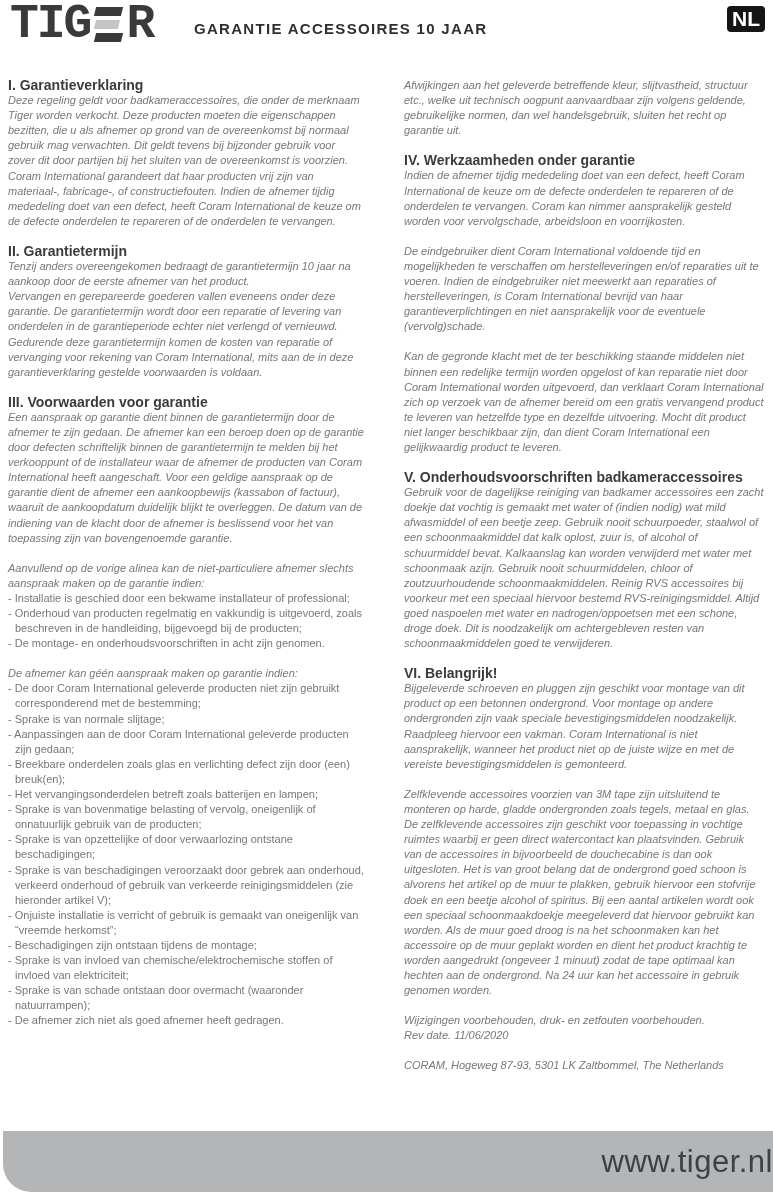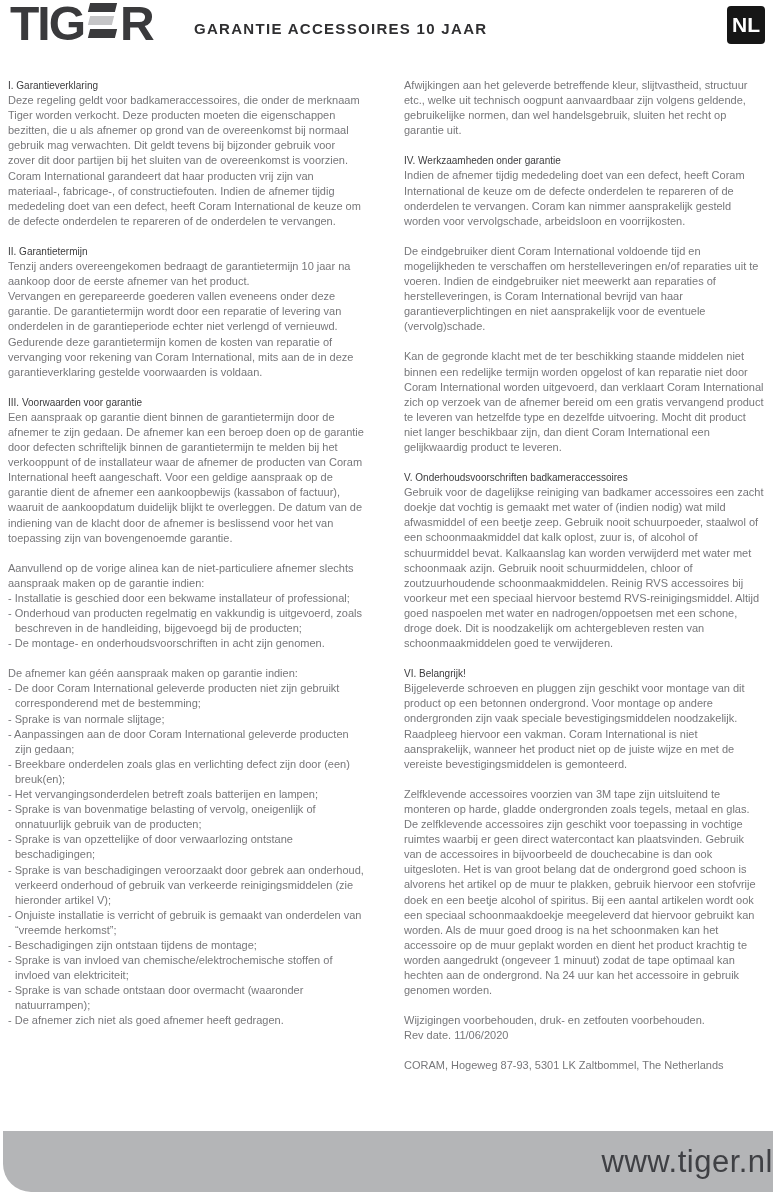--- a/index.html
+++ b/index.html
@@ -11,27 +11,28 @@
     overflow: hidden;
     font-family: "Liberation Sans", sans-serif;
   }
 
   
   .logo {
     position: absolute;
     left: 10px;
     top: 2px;
     display: flex;
-    align-items: flex-start;
+    align-items: center;
     color: #3a3a3c;
     font-weight: bold;
     font-size: 48px;
     letter-spacing: -2px;
     line-height: 44px;
     height: 44px;
+    font-family: Liberation Mono, monospace;
   }
   .logo .lg-txt { display: inline-block; }
   .logo .e-bars {
     display: inline-flex;
     flex-direction: column;
     justify-content: center;
     gap: 4px;
     margin: 0 4px 0 5px;
     height: 36px;
   }
@@ -52,21 +53,21 @@
     letter-spacing: 1.3px;
     color: #2f2f31;
     white-space: nowrap;
   }
 
   .country-badge {
     position: absolute;
     right: 8px;
     top: 6px;
     width: 38px;
-    height: 38px;
+    height: 26px;
     background: #161616;
     border-radius: 4px;
     color: #ffffff;
     font-size: 21px;
     font-weight: bold;
     display: flex;
     align-items: center;
     justify-content: center;
     letter-spacing: 0px;
   }
@@ -77,25 +78,25 @@
     top: 78px;
     font-size: 11px;
     line-height: 15.1px;
     color: #77777a;
     text-align: left;
   }
   .col-left  { left: 8px;   width: 357px; }
   .col-right { left: 404px; width: 360px; }
 
   .sec-heading {
-    font-weight: normal;
+    font-weight: bold;
     color: #3b3b3d;
-    font-size: 10px;
+    font-size: 14px;
   }
-  .para { margin: 0; }
+  .para { margin: 0; font-style: italic; }
   .gap { margin-top: 15px; }
   .list-item {
     padding-left: 7px;
     text-indent: -7px;
   }
 
   
   .footer-bar {
     position: absolute;
     left: 3px;
@@ -152,21 +153,21 @@
       <div class="para gap">De afnemer kan géén aanspraak maken op garantie indien:</div>
       <div class="list">
         <div class="list-item">- De door Coram International geleverde producten niet zijn gebruikt corresponderend met de bestemming;</div>
         <div class="list-item">- Sprake is van normale slijtage;</div>
         <div class="list-item">- Aanpassingen aan de door Coram International geleverde producten zijn gedaan;</div>
         <div class="list-item">- Breekbare onderdelen zoals glas en verlichting defect zijn door (een) breuk(en);</div>
         <div class="list-item">- Het vervangingsonderdelen betreft zoals batterijen en lampen;</div>
         <div class="list-item">- Sprake is van bovenmatige belasting of vervolg, oneigenlijk of onnatuurlijk gebruik van de producten;</div>
         <div class="list-item">- Sprake is van opzettelijke of door verwaarlozing ontstane beschadigingen;</div>
         <div class="list-item">- Sprake is van beschadigingen veroorzaakt door gebrek aan onderhoud, verkeerd onderhoud of gebruik van verkeerde reinigingsmiddelen (zie hieronder artikel V);</div>
-        <div class="list-item">- Onjuiste installatie is verricht of gebruik is gemaakt van onderdelen van “vreemde herkomst”;</div>
+        <div class="list-item">- Onjuiste installatie is verricht of gebruik is gemaakt van oneigenlijk van “vreemde herkomst”;</div>
         <div class="list-item">- Beschadigingen zijn ontstaan tijdens de montage;</div>
         <div class="list-item">- Sprake is van invloed van chemische/elektrochemische stoffen of invloed van elektriciteit;</div>
         <div class="list-item">- Sprake is van schade ontstaan door overmacht (waaronder natuurrampen);</div>
         <div class="list-item">- De afnemer zich niet als goed afnemer heeft gedragen.</div>
       </div>
     </div>
   <div class="col col-right" id="right-column">
       <div class="para">Afwijkingen aan het geleverde betreffende kleur, slijtvastheid, structuur etc., welke uit technisch oogpunt aanvaardbaar zijn volgens geldende, gebruikelijke normen, dan wel handelsgebruik, sluiten het recht op garantie uit.</div>
       <div class="sec-heading gap">IV. Werkzaamheden onder garantie</div>
       <div class="para">Indien de afnemer tijdig mededeling doet van een defect, heeft Coram International de keuze om de defecte onderdelen te repareren of de onderdelen te vervangen. Coram kan nimmer aansprakelijk gesteld worden voor vervolgschade, arbeidsloon en voorrijkosten.</div>

